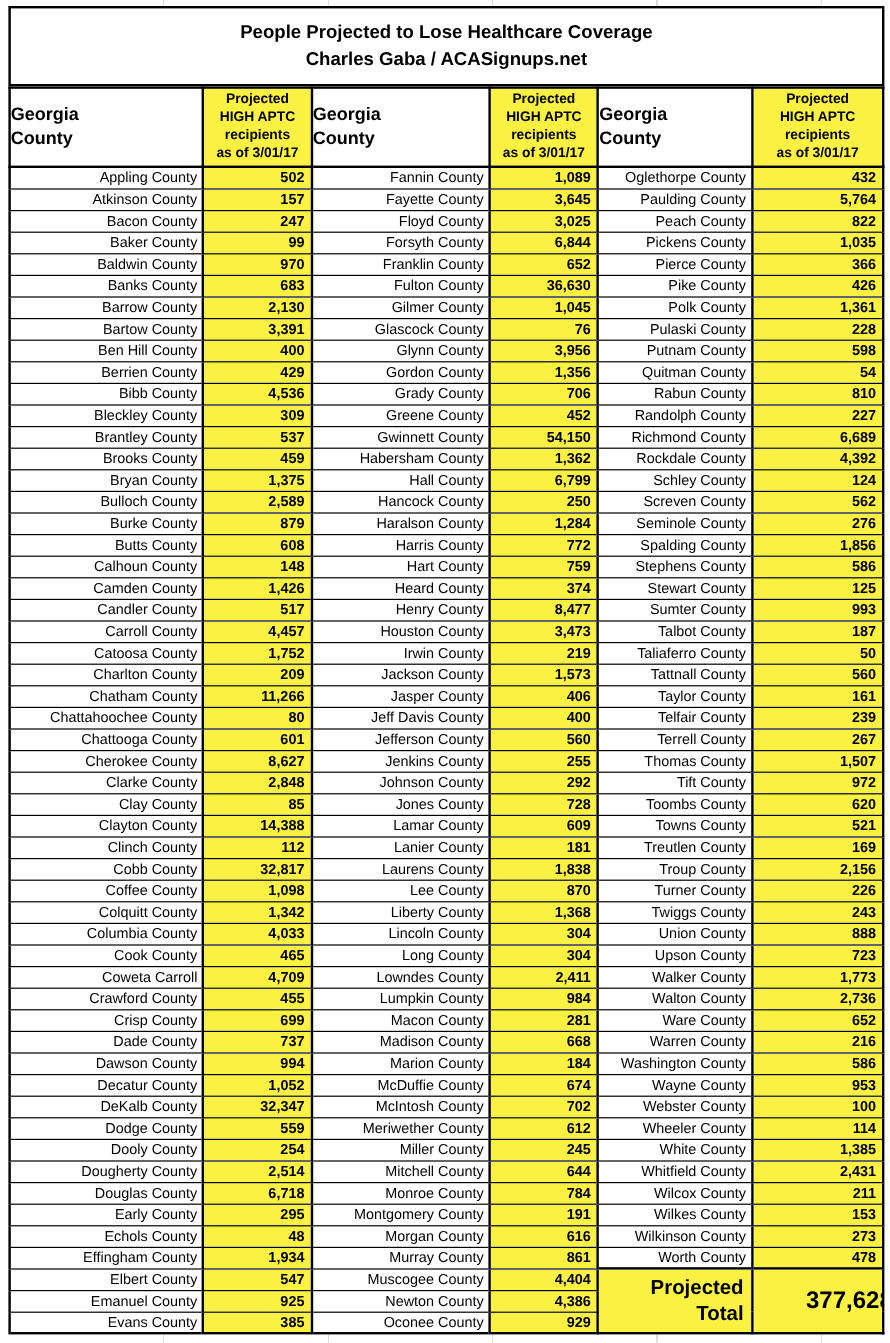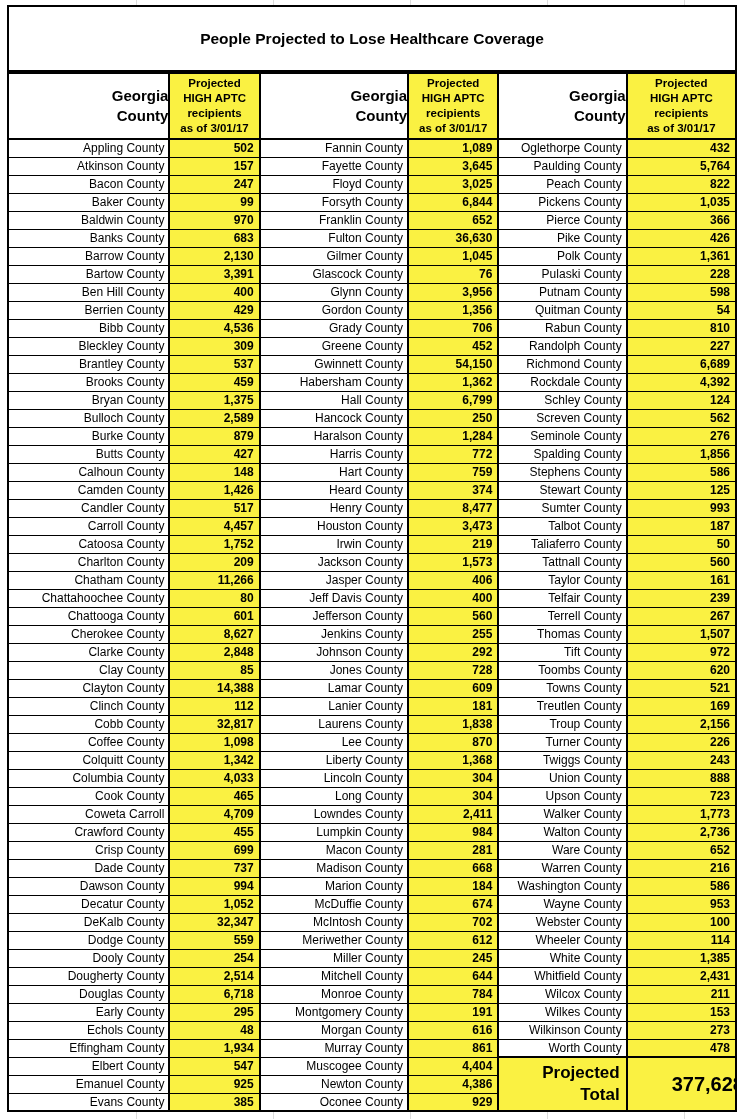--- a/index.html
+++ b/index.html
@@ -50,21 +50,21 @@
   .county, .cty-hdr { border-left: 2px solid #000 !important; border-right: 2px solid #000 !important; }
   .val, .val-hdr   { border-right: 2px solid #000 !important; }
 
   tr.hdr th { border-top: 2px solid #000 !important; border-bottom: 2px solid #000 !important; }
   tr.hdr { height: 66px; }
 
   .cty-hdr {
     background: #fff;
     font-weight: bold;
     font-size: 15px;
-    text-align: right;
+    text-align: left;
     line-height: 1.35;
   }
   .val-hdr {
     background: var(--yellow);
     font-weight: bold;
     font-size: 11.5px;
     text-align: center;
     line-height: 1.3;
   }
   tr.r { height: 18px; }
@@ -102,20 +102,21 @@
   }
   .tline { display: block; }
 </style>
 </head>
 <body>
 
 <div class="sheet">
 
   <div class="title-box">
     <span class="tline">People Projected to Lose Healthcare Coverage</span>
+    <span class="tline">Charles Gaba / ACASignups.net</span>
   </div>
 
   <table class="main">
     <colgroup>
       <col style="width:161px">
         <col style="width:90px">
       <col style="width:148px">
         <col style="width:90px">
       <col style="width:128px">
         <col style="width:109px">
@@ -286,21 +287,21 @@
         <tr class="r">
           <td class="county">Burke County</td>
           <td class="val">879</td>
           <td class="county">Haralson County</td>
           <td class="val">1,284</td>
           <td class="county">Seminole County</td>
           <td class="val">276</td>
         </tr>
         <tr class="r">
           <td class="county">Butts County</td>
-          <td class="val">427</td>
+          <td class="val">608</td>
           <td class="county">Harris County</td>
           <td class="val">772</td>
           <td class="county">Spalding County</td>
           <td class="val">1,856</td>
         </tr>
         <tr class="r">
           <td class="county">Calhoun County</td>
           <td class="val">148</td>
           <td class="county">Hart County</td>
           <td class="val">759</td>

